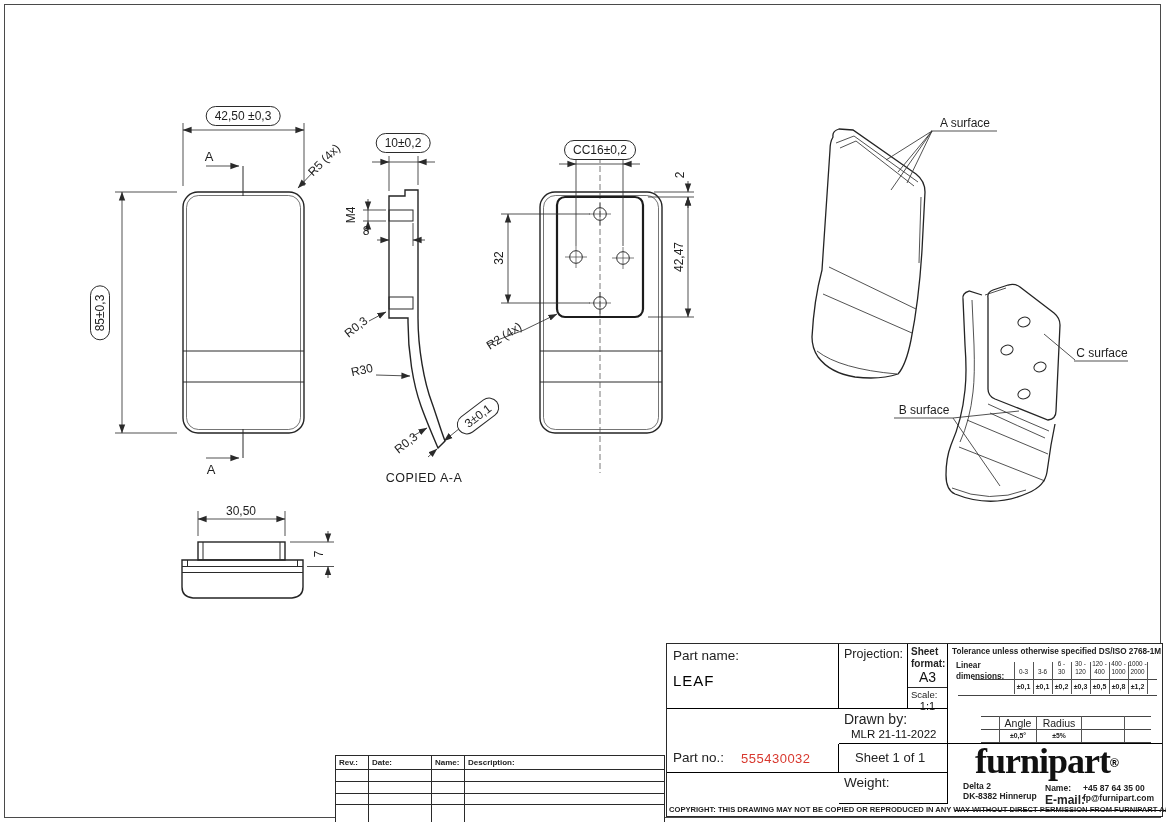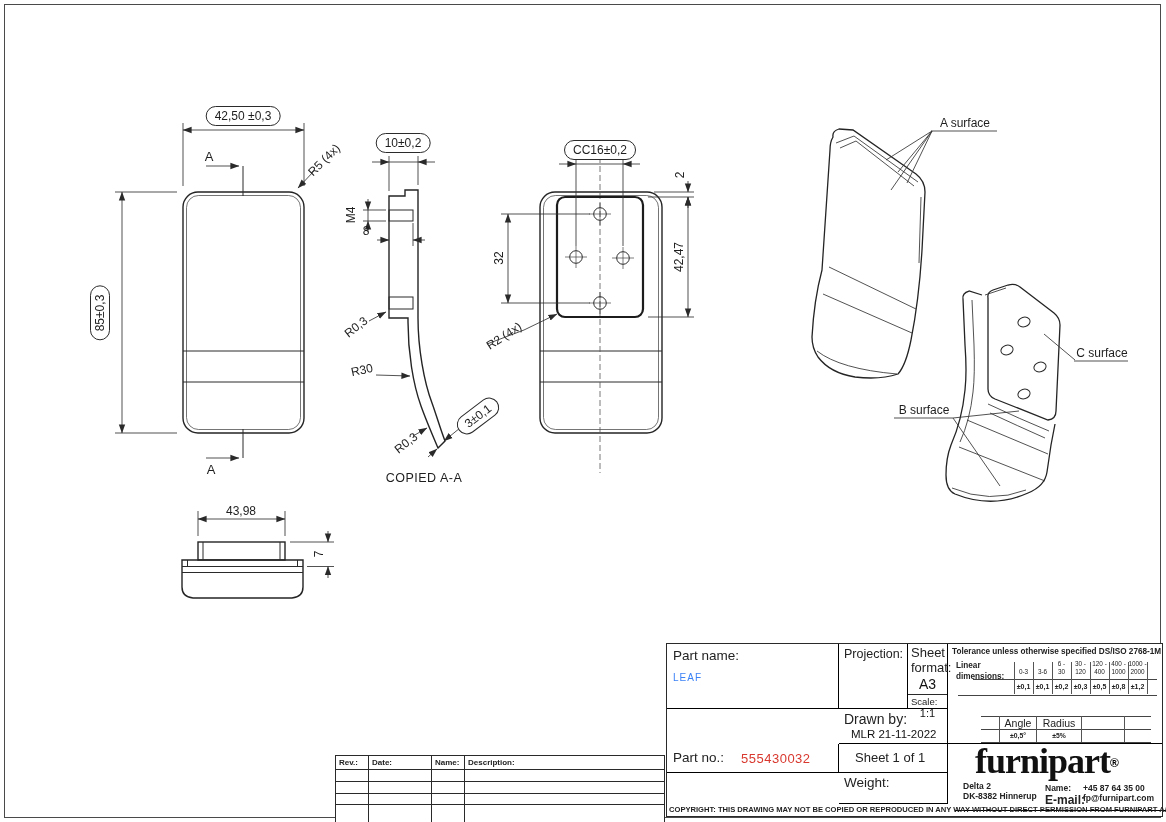--- a/index.html
+++ b/index.html
@@ -209,21 +209,21 @@
   <span class="dim" style="left:406px;top:443px;transform:translate(-50%,-50%) rotate(-38deg);">R0,3</span>
   <span class="dim oval" style="left:478px;top:416px;transform:translate(-50%,-50%) rotate(-37deg);">3±0,1</span>
   <span class="dim" style="left:424px;top:478px;font-size:12.5px;letter-spacing:.5px;">COPIED A-A</span>
 
   <span class="dim oval" style="left:600px;top:150px;">CC16±0,2</span>
   <span class="dim" style="left:680px;top:175px;transform:translate(-50%,-50%) rotate(-90deg);">2</span>
   <span class="dim" style="left:679px;top:257px;transform:translate(-50%,-50%) rotate(-90deg);">42,47</span>
   <span class="dim" style="left:499px;top:258px;transform:translate(-50%,-50%) rotate(-90deg);">32</span>
   <span class="dim" style="left:504px;top:336px;transform:translate(-50%,-50%) rotate(-33deg);">R2 (4x)</span>
 
-  <span class="dim" style="left:241px;top:511px;">43,98</span>
+  <span class="dim" style="left:241px;top:511px;">30,50</span>
   <span class="dim" style="left:319px;top:554px;transform:translate(-50%,-50%) rotate(-90deg);">7</span>
 
   <span class="dim" style="left:965px;top:123px;">A surface</span>
   <span class="dim" style="left:1102px;top:353px;">C surface</span>
   <span class="dim" style="left:924px;top:410px;">B surface</span>
 
   <div class="rev">
     <div class="rline" style="left:32px;top:0;width:1px;height:100%;"></div>
     <div class="rline" style="left:95px;top:0;width:1px;height:100%;"></div>
     <div class="rline" style="left:128px;top:0;width:1px;height:100%;"></div>
@@ -234,27 +234,27 @@
     <span class="small-b" style="position:absolute;left:3px;top:2px;font-size:8px;">Rev.:</span>
     <span class="small-b" style="position:absolute;left:36px;top:2px;font-size:8px;">Date:</span>
     <span class="small-b" style="position:absolute;left:99px;top:2px;font-size:8px;">Name:</span>
     <span class="small-b" style="position:absolute;left:132px;top:2px;font-size:8px;">Description:</span>
   </div>
 
   <div class="tb">
 
     <div class="cell" style="left:0;top:0;width:172px;height:65px;border-right:1px solid;border-bottom:1px solid;">
       <div class="lbl" style="padding:4px 0 0 6px;">Part name:</div>
-      <div style="padding:9px 0 0 6px;font-size:10px;letter-spacing:1px;color:#3b82f6;">LEAF</div>
+      <div style="padding:9px 0 0 6px;font-size:15px;letter-spacing:1px;color:#000000;">LEAF</div>
     </div>
     <div class="cell" style="left:172px;top:0;width:69px;height:65px;border-right:1px solid;border-bottom:1px solid;">
       <div class="lbl" style="padding:3px 0 0 5px;font-size:12.5px;">Projection:</div>
     </div>
     <div class="cell" style="left:241px;top:0;width:40px;height:65px;border-right:1px solid;border-bottom:1px solid;">
-      <div style="font-size:13px;color:#222;padding:2px 0 0 3px;line-height:1.15;">Sheet format:</div>
+      <div style="font-size:10px;color:#222;padding:2px 0 0 3px;line-height:1.15;font-weight:bold;">Sheet format:</div>
       <div style="font-size:14px;color:#111;text-align:center;">A3</div>
       <div style="border-top:1px solid #2a2a2a;margin-top:2px;font-size:9.5px;color:#222;padding:1px 0 0 3px;">Scale:</div>
       <div style="font-size:11px;color:#111;text-align:center;">1:1</div>
     </div>
 
     <div class="cell" style="left:281px;top:0;width:214px;height:100px;border-bottom:1px solid;">
       <div class="small-b" style="position:absolute;left:4px;top:3px;font-size:8.2px;">Tolerance unless otherwise specified DS/ISO 2768-1M</div>
       <div class="small-b" style="position:absolute;left:8px;top:17px;font-size:8.2px;">Linear</div>
       <div class="small-b" style="position:absolute;left:8px;top:28px;font-size:8.2px;">dimensions:</div>
 

